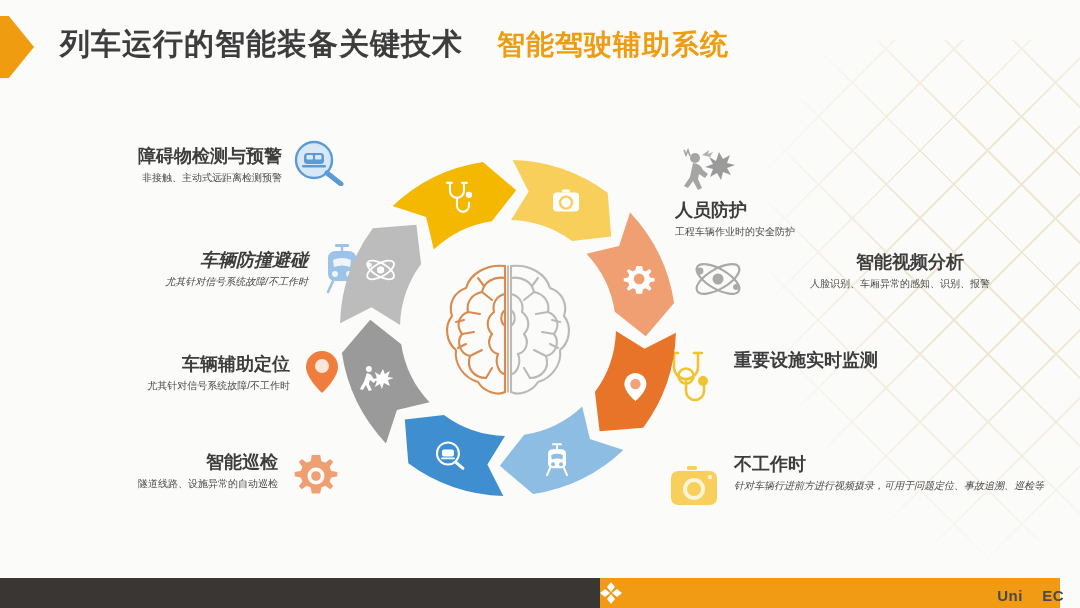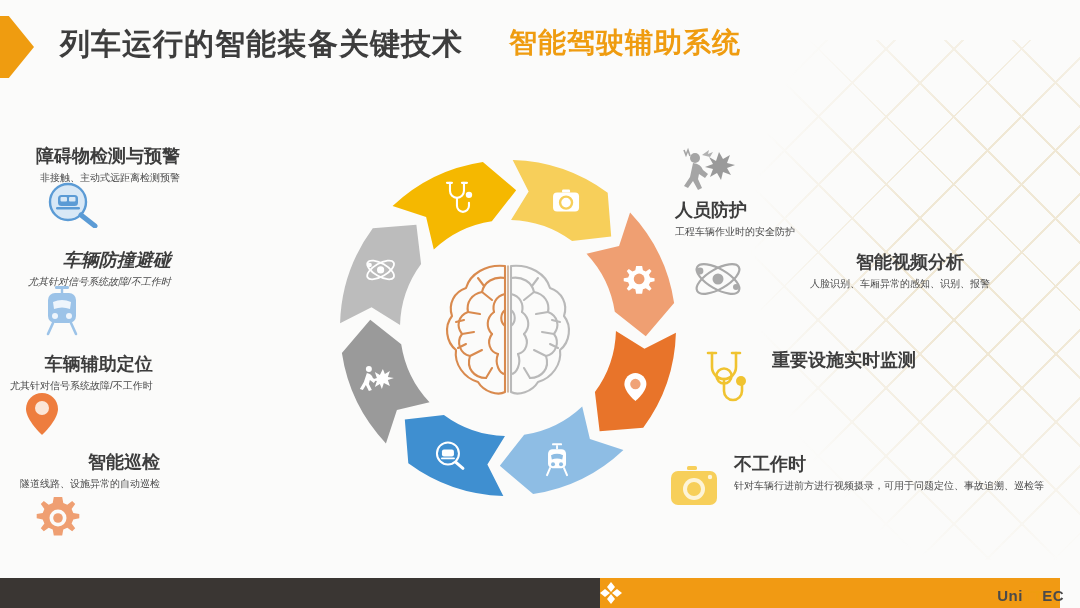--- a/index.html
+++ b/index.html
@@ -28,34 +28,34 @@
 
   
   .header { position:absolute; top:0; left:0; width:100%; height:96px; }
   .header-arrow {
     position:absolute; left:-26px; top:16px;
     width:60px; height:62px; background:#ef9c10;
     clip-path:polygon(0 0, 58% 0, 100% 50%, 58% 100%, 0 100%);
   }
   .title-row {
     position:absolute; left:60px; top:24px;
-    display:flex; align-items:flex-start; gap:46px;
+    display:flex; align-items:center; gap:34px;
   }
   .title-main {
     font-size:30px; font-weight:bold; color:#3d3d3d;
     letter-spacing:1px;
   }
   .title-sub {
     font-size:28px; font-weight:bold; color:#ef9c10;
     letter-spacing:1px;
   }
 
   
   .item { position:absolute; display:flex; align-items:flex-start; }
-  .item-left { flex-direction:column; }
+  .item-left { flex-direction:row; }
   .item-right { flex-direction:row; }
   .item-text-left { text-align:right; }
   .item-text-right { text-align:left; }
   .item-title {
     font-size:18px; font-weight:bold; color:#3d3d3d;
     line-height:1.35; white-space:nowrap;
   }
   .item-desc {
     font-size:10px; color:#4a4a4a; line-height:1.55;
     margin-top:2px;
@@ -186,21 +186,21 @@
       <circle cx="10" cy="19" r="3.4" fill="#a9a9a9"></circle>
       <circle cx="46" cy="35" r="3.0" fill="#a9a9a9"></circle>
     </svg>
   </div>
   <div class="item-text-right" style="flex:1;text-align:center;">
     <div class="item-title">智能视频分析</div>
     <div class="item-desc" style="max-width:280px;">人脸识别、车厢异常的感知、识别、报警</div>
   </div>
 </div>
 
-<div class="item item-right" style="left:700px; top:348px; width:360px;font-family:Liberation Serif, serif;">
+<div class="item item-right" style="left:662px; top:348px; width:360px;font-family:Liberation Serif, serif;">
   <div class="item-icon" style="margin-right:14px; margin-top:0px;">
     <svg width="58" height="62" viewBox="0 0 58 62">
       <g fill="none" stroke="#f0c330" stroke-width="2.6" stroke-linecap="round">
         <path d="M12 5 v14 a12 12 0 0 0 24 0 v-14"></path>
         <path d="M8 5 h8 M32 5 h8"></path>
         <path d="M24 31 v12 a9 9 0 0 0 18 0 v-6"></path>
       </g>
       <circle cx="41" cy="33" r="5" fill="#f0c330"></circle>
       <circle cx="24" cy="28" r="7.5" fill="none" stroke="#f0c330" stroke-width="2.6"></circle>
     </svg>
@@ -215,21 +215,21 @@
     <svg width="52" height="44" viewBox="0 0 52 44">
       <rect x="19" y="2" width="10" height="4" rx="1.6" fill="#f7cf5a"></rect>
       <rect x="3" y="7" width="46" height="34" rx="7" fill="#f7cf5a"></rect>
       <circle cx="26" cy="25" r="11" fill="#fdf4d8"></circle>
       <circle cx="26" cy="25" r="7" fill="#f7cf5a"></circle>
       <circle cx="42" cy="13" r="2.2" fill="#fdf4d8"></circle>
     </svg>
   </div>
   <div class="item-text-right" style="flex:1;">
     <div class="item-title">不工作时</div>
-    <div class="item-desc" style="max-width:310px;">针对车辆行进前方进行视频摄录，可用于问题定位、事故追溯、巡检等</div>
+    <div class="item-desc" style="max-width:310px;font-style:italic;">针对车辆行进前方进行视频摄录，可用于问题定位、事故追溯、巡检等</div>
   </div>
 </div>
 
 <div class="wheel">
   <svg width="340" height="340" viewBox="0 0 340 340" id="wheel-svg">
     <g id="wheel-segments">
         <path d="M 165.3091646944404 337.93449932677953 A 168 168 0 0 1 70.30562705057808 305.2221579557935 L 66.80386351120256 261.62181734600927 L 105.9107602468002 256.9285301144387 A 108 108 0 0 0 166.98446301785452 277.95789242435825 L 149.364122604768 306.4483805844868 Z" fill="#3f8fd0"></path>
         <path d="M 47.935455276876084 285.4307018151431 A 168 168 0 0 1 3.88892798410302 195.12193769854318 L 32.2429037465204 161.81572044651725 L 63.214310846923354 186.14981709192062 A 108 108 0 0 0 91.52993553513463 244.2054511668777 L 58.92465596488384 251.89180635131078 Z" fill="#9a9a9a"></path>
         <path d="M 2.0655006732204697 165.3091646944404 A 168 168 0 0 1 34.77784204420644 70.30562705057815 L 78.37818265399066 66.80386351120261 L 83.07146988556129 105.91076024680024 A 108 108 0 0 0 62.04210757564174 166.98446301785455 L 33.55161941551319 149.36412260476814 Z" fill="#bcbcbc"></path>
         <path d="M 54.56929818485696 47.93545527687604 A 168 168 0 0 1 144.87806230145685 3.88892798410302 L 178.18427955348272 32.2429037465204 L 153.8501829080794 63.214310846923354 A 108 108 0 0 0 95.79454883312233 91.5299355351346 L 88.10819364868921 58.92465596488384 Z" fill="#f5b800"></path>

